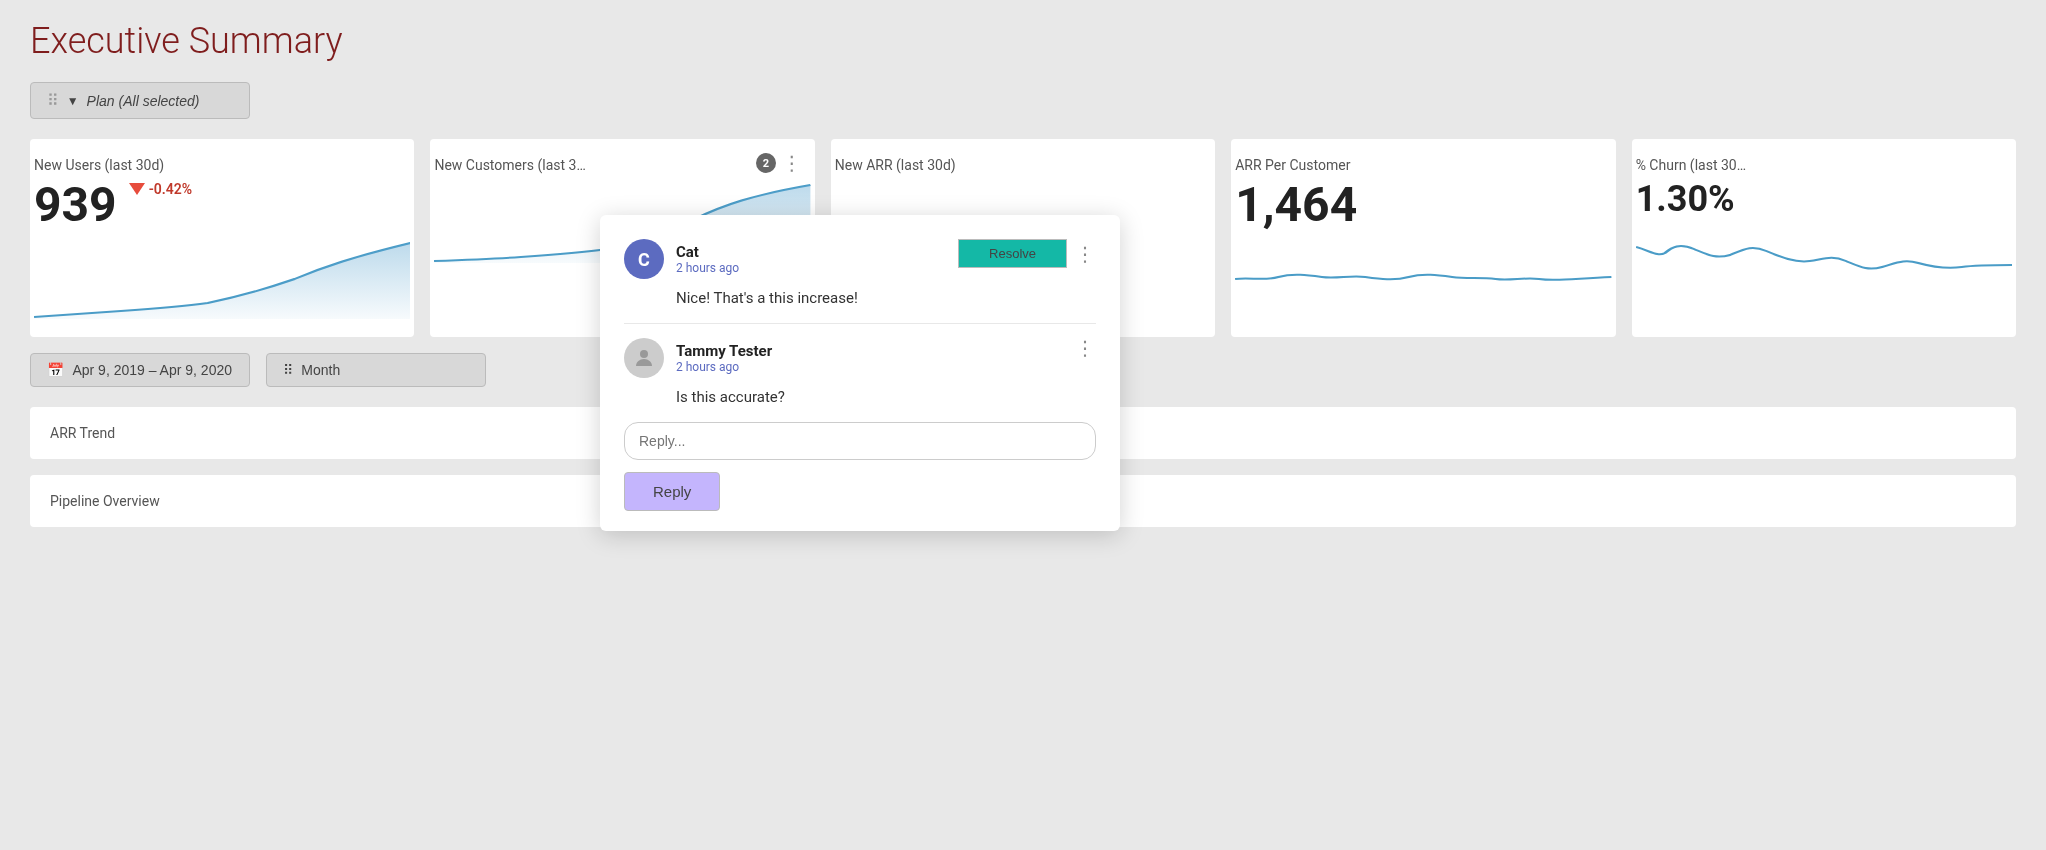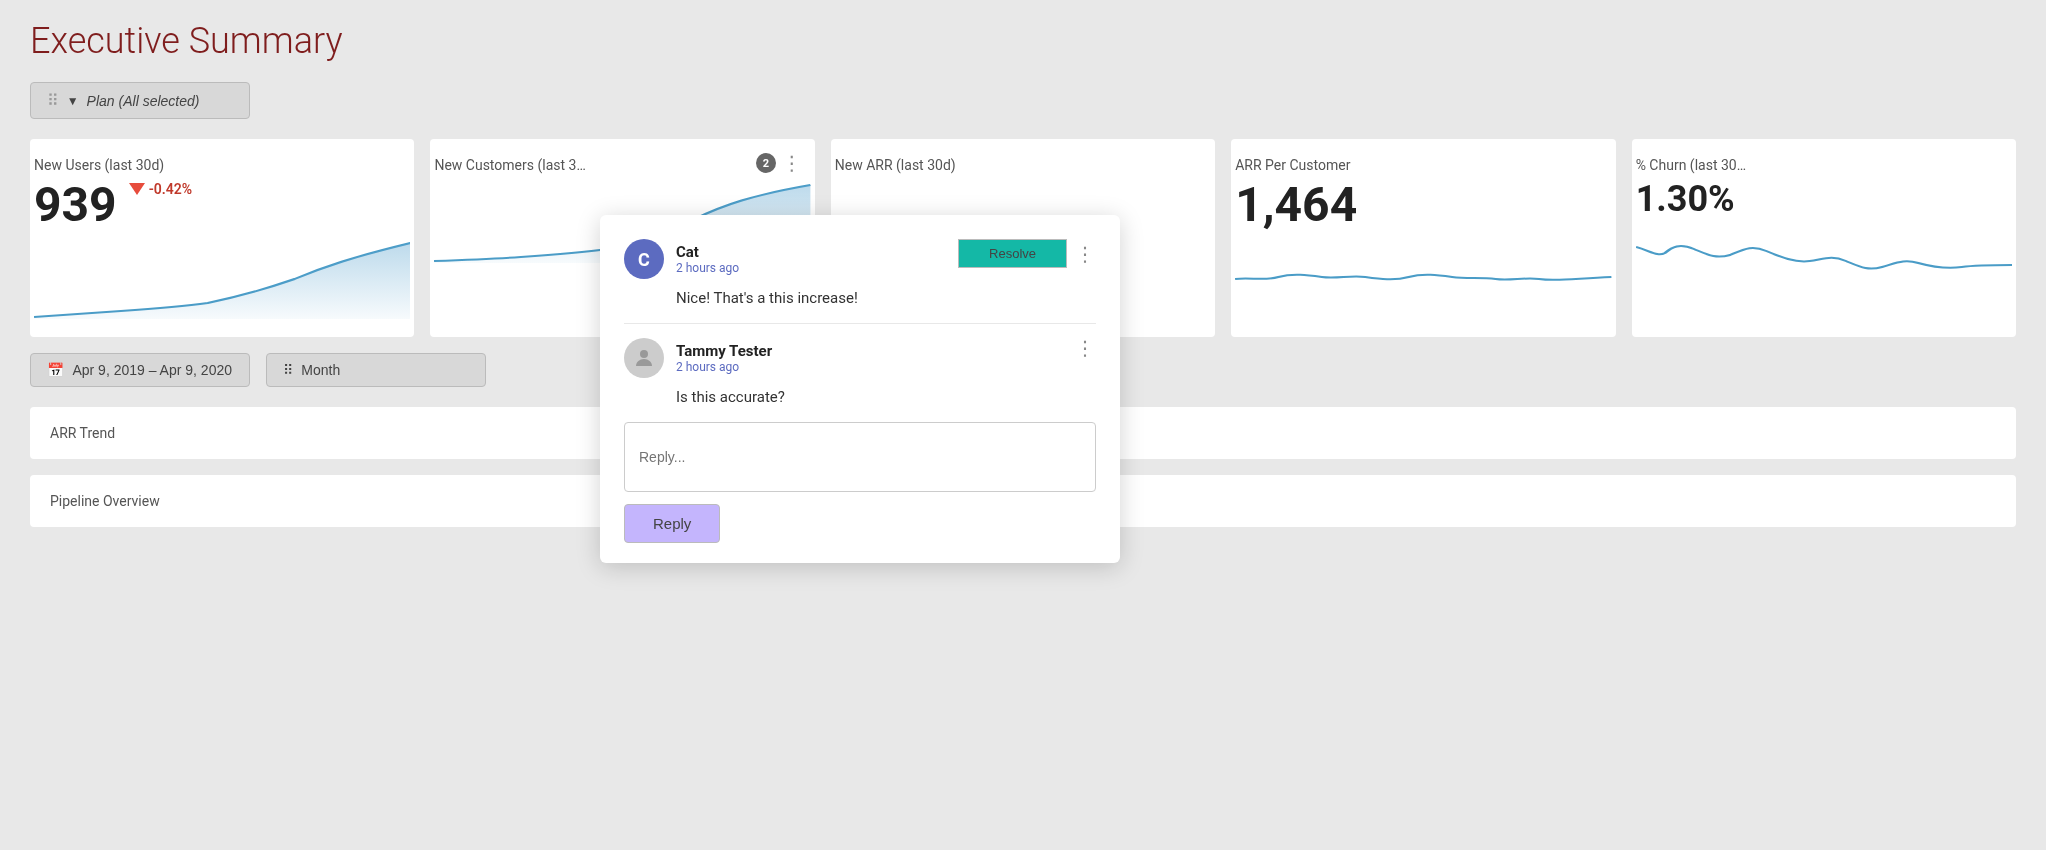--- a/index.html
+++ b/index.html
@@ -236,22 +236,22 @@
       margin-left: 52px;
     }
     .comment-divider {
       border: none;
       border-top: 1px solid #e8e8e8;
       margin: 14px 0;
     }
     .reply-input {
       width: 100%;
       border: 1px solid #ccc;
-      border-radius: 4px;
-      padding: 26px 14px;
+      border-radius: 14px;
+      padding: 10px 14px;
       font-size: 14px;
       color: #ef4444;
       outline: none;
       margin-bottom: 12px;
       resize: none;
     }
     .reply-btn {
       background: #c4b5fd;
       border: 1px solid #bbb;
       border-radius: 4px;

